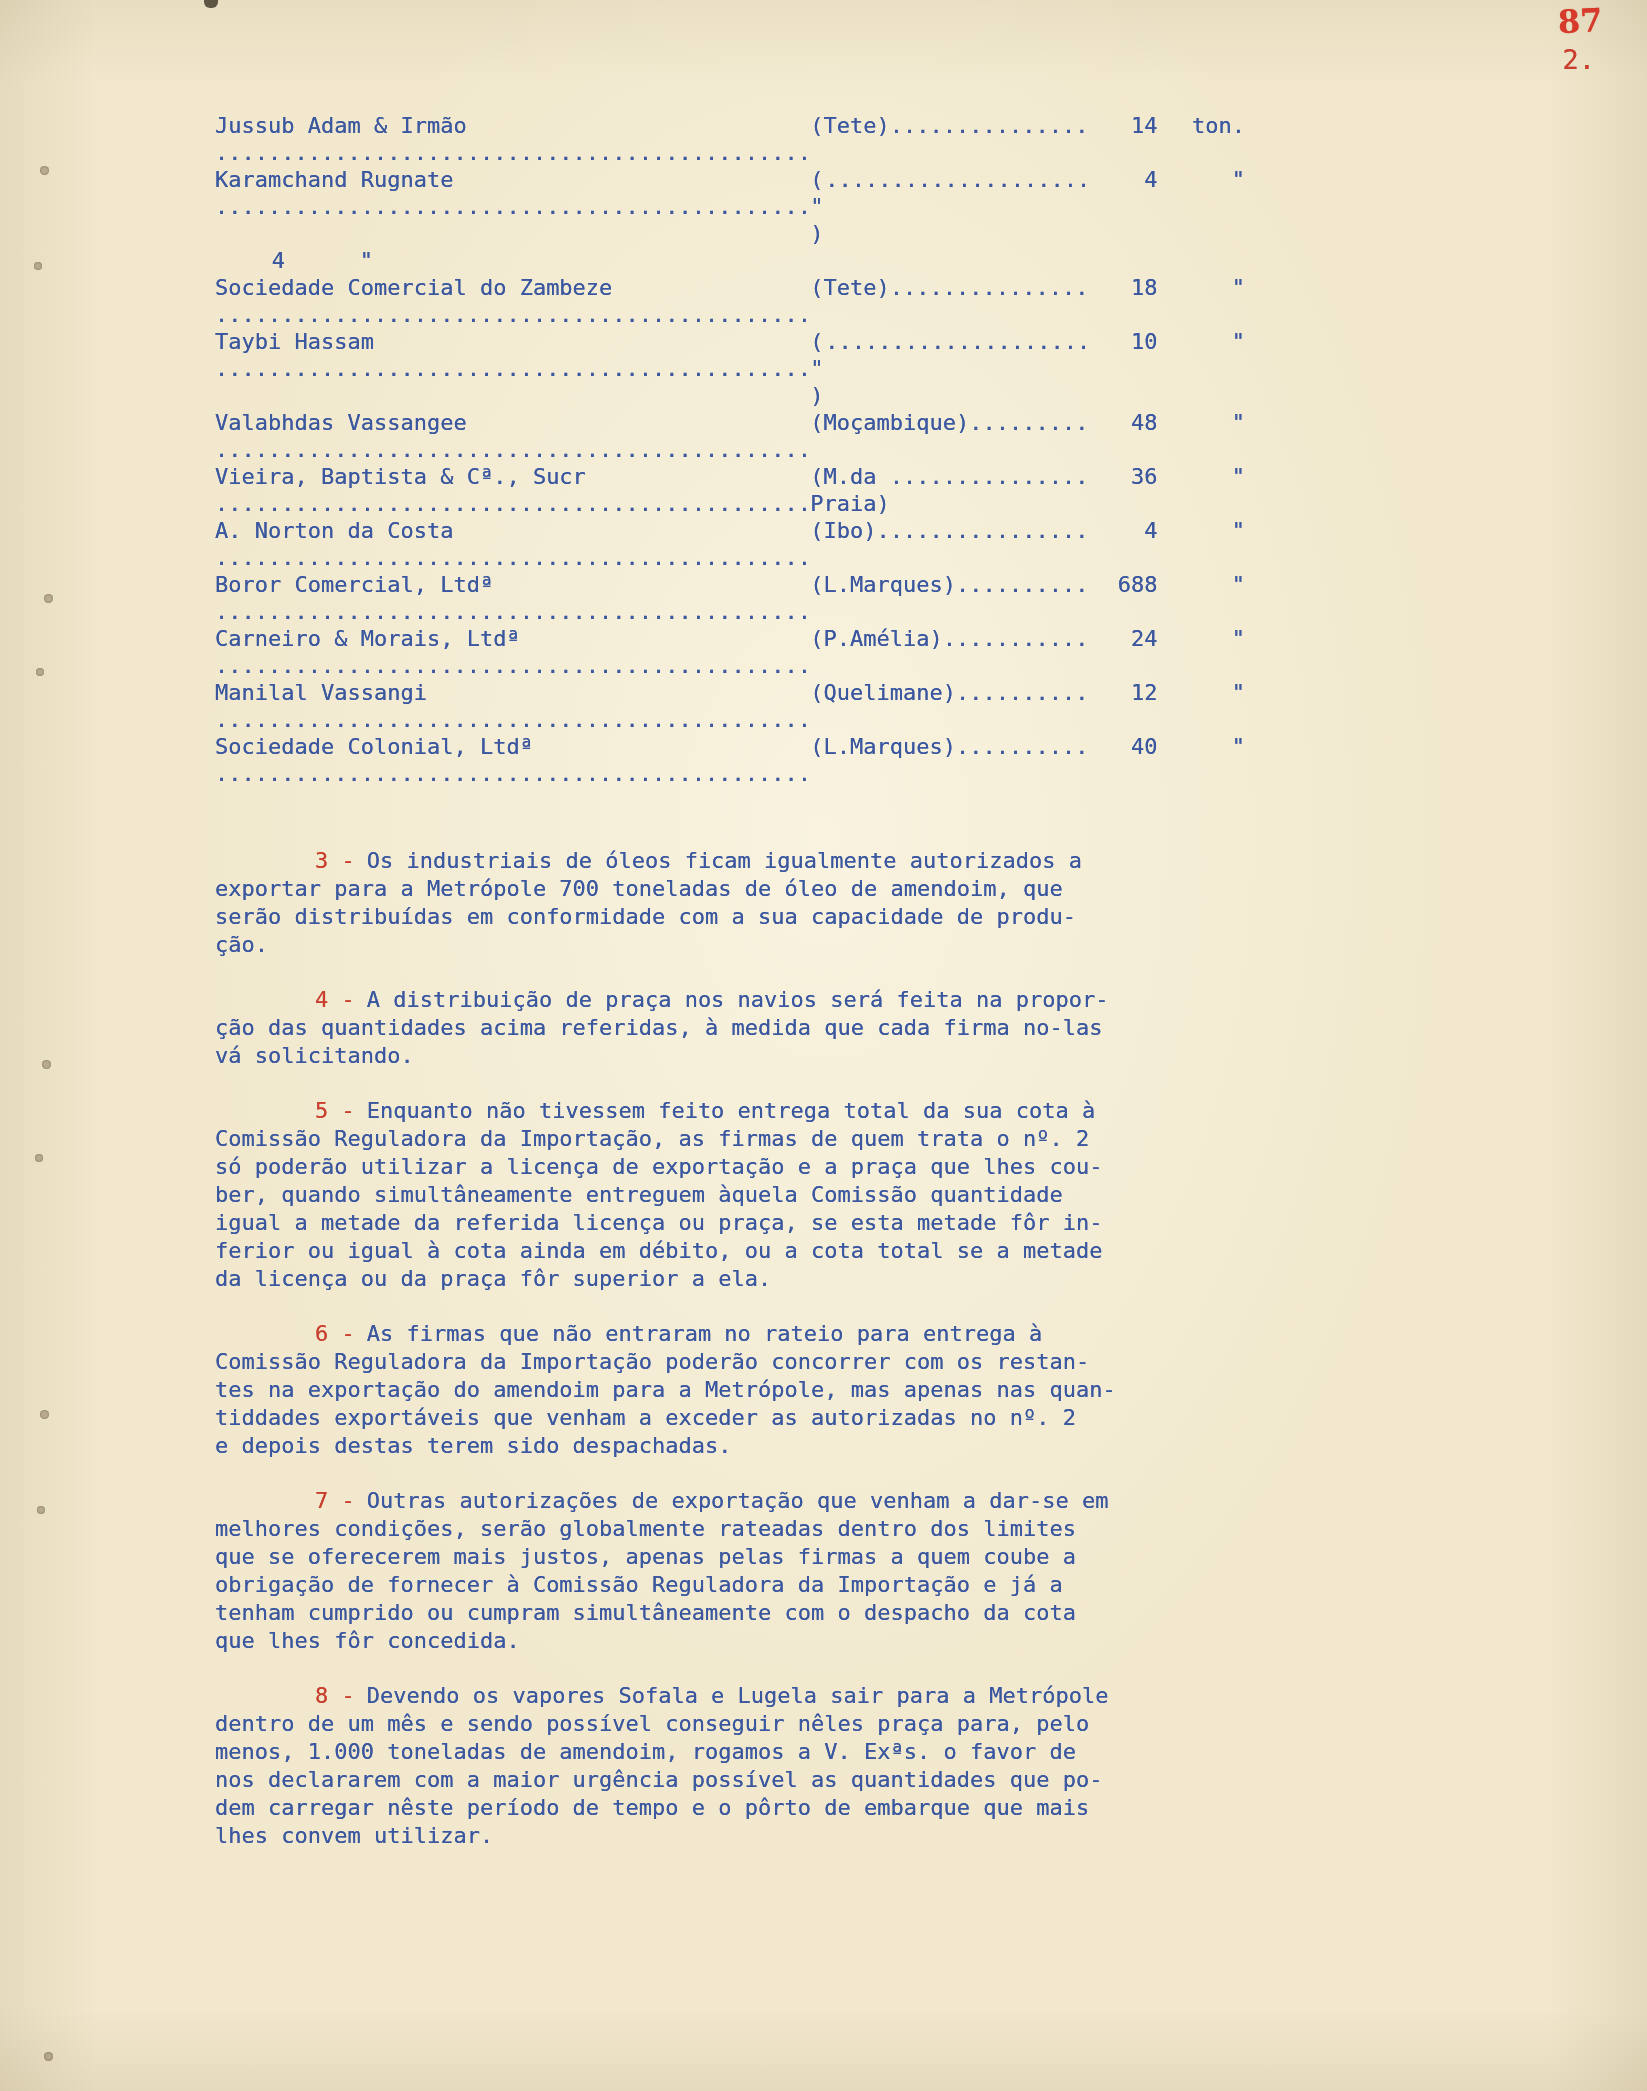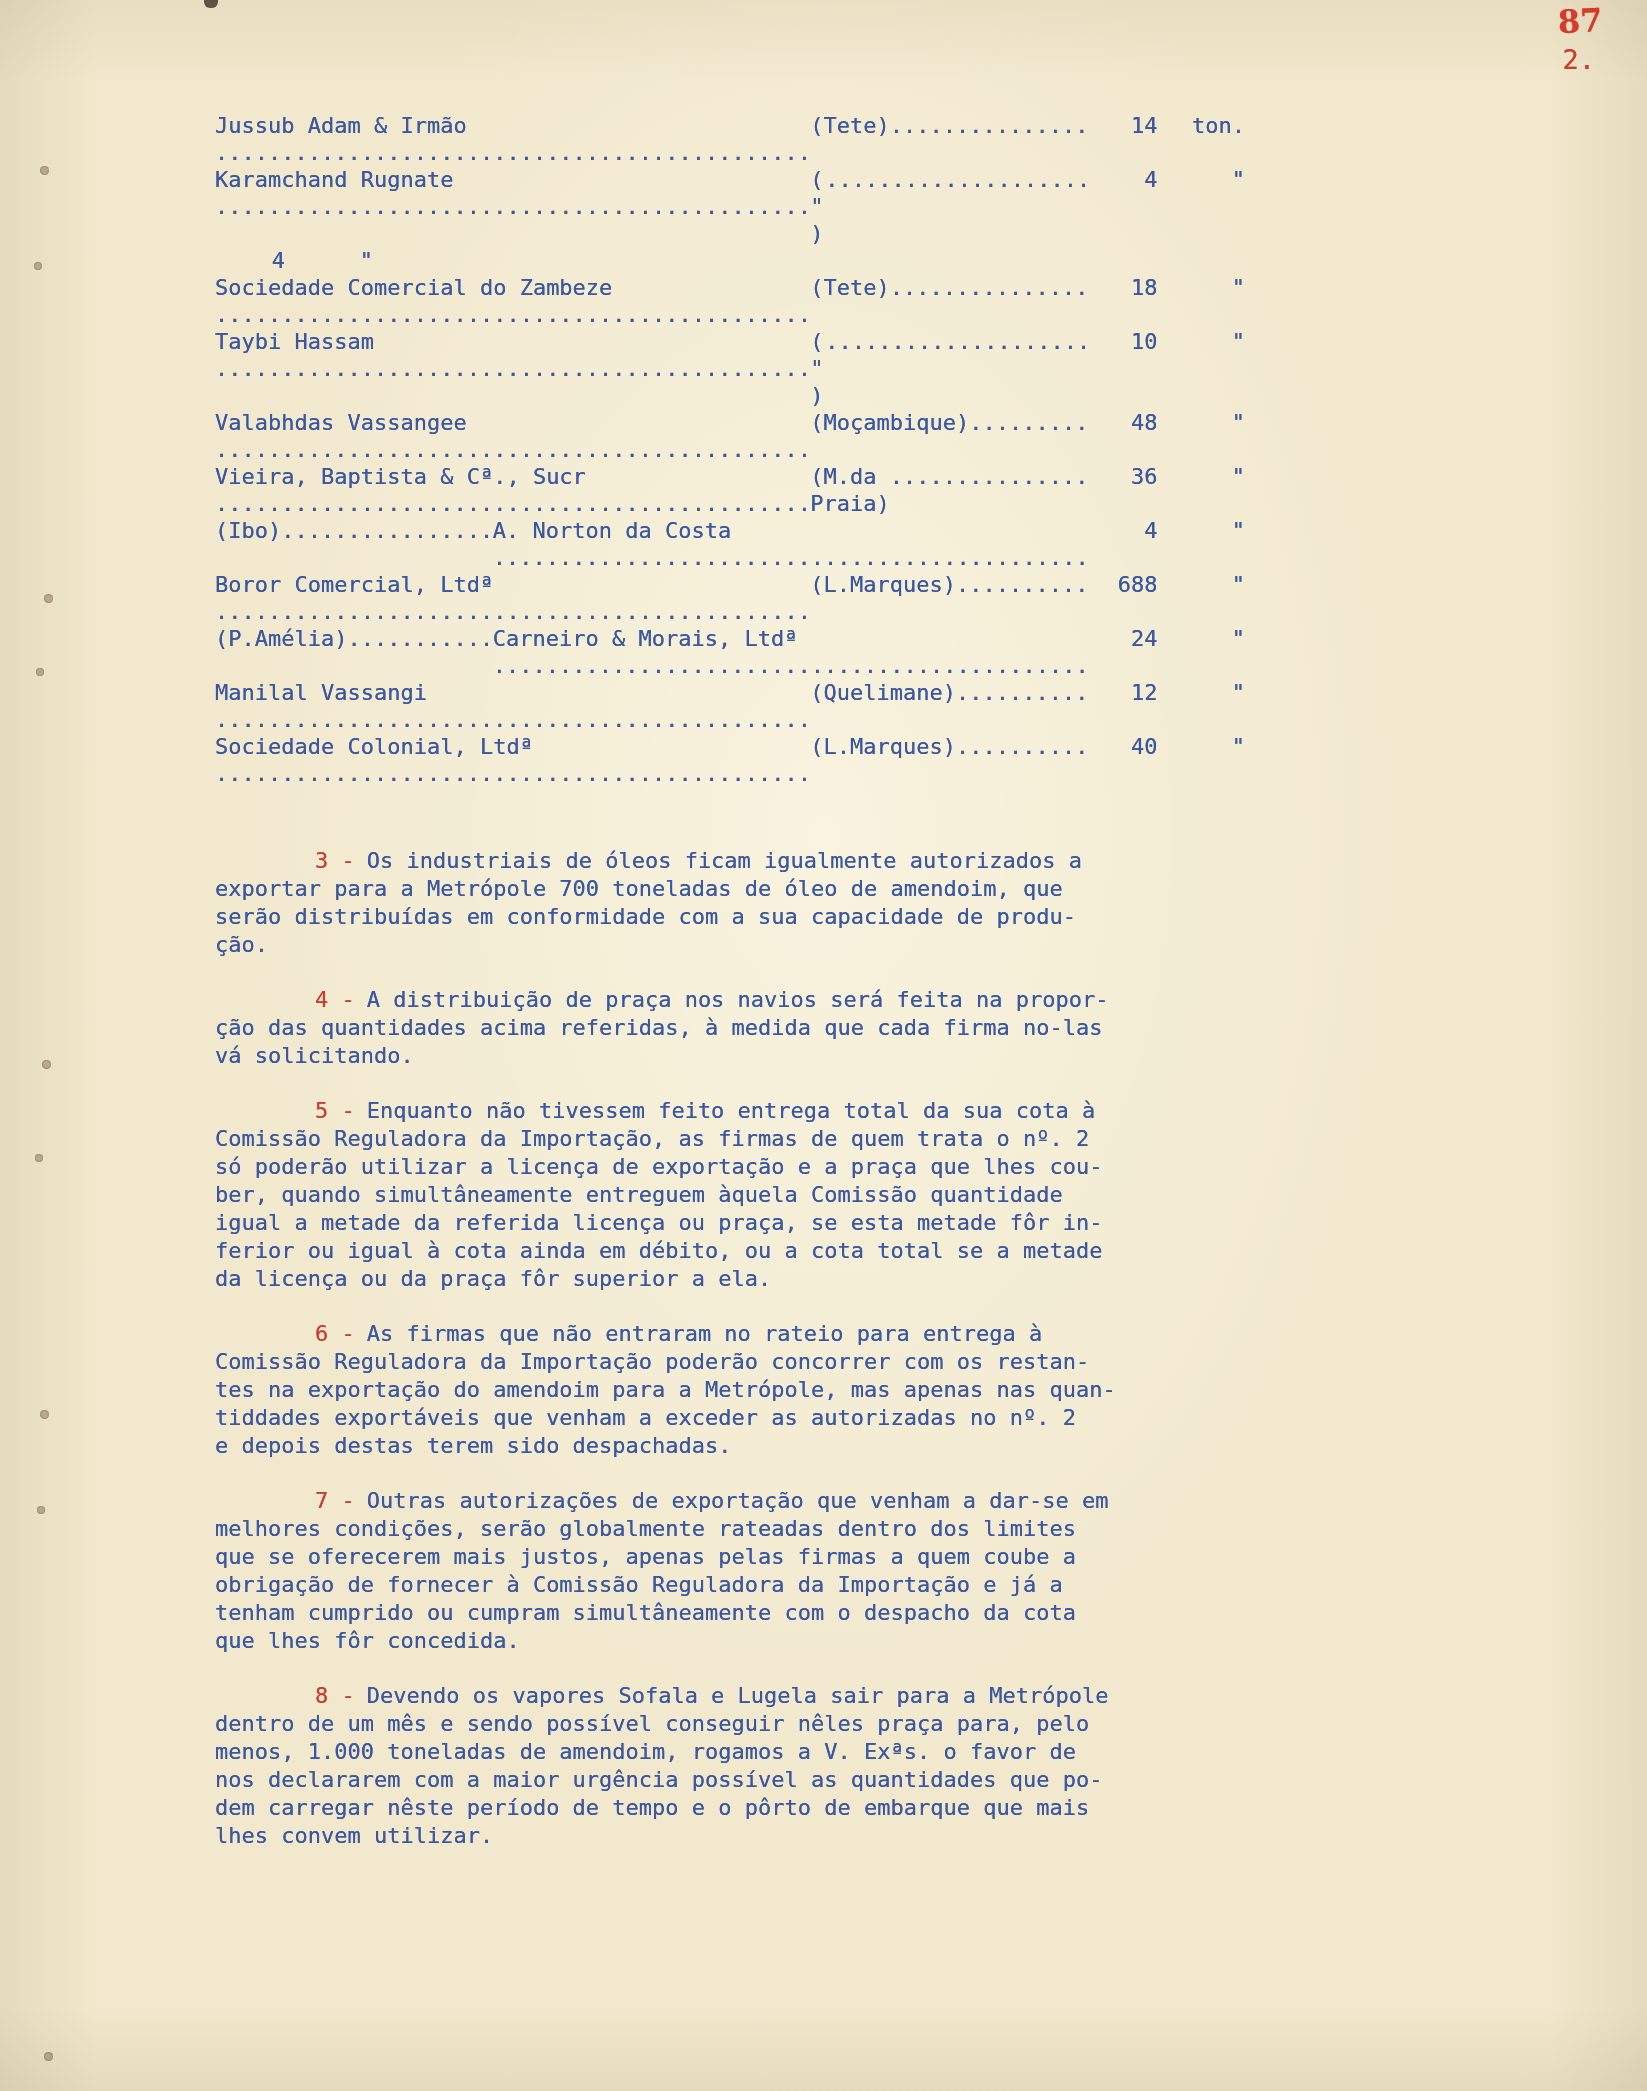--- a/index.html
+++ b/index.html
@@ -155,52 +155,52 @@
           </span>
         <span class="cell port">
             <span>(M.da Praia)</span>
             <span class="leader"></span>
           </span>
         <span class="qty">36</span>
         <span class="unit">"</span>
       </div>
 
       <div class="row">
+        <span class="cell name">
+            <span>A. Norton da Costa</span>
+            <span class="leader"></span>
+          </span>
         <span class="cell port">
             <span>(Ibo)</span>
             <span class="leader"></span>
           </span>
-        <span class="cell name">
-            <span>A. Norton da Costa</span>
-            <span class="leader"></span>
-          </span>
         <span class="qty">4</span>
         <span class="unit">"</span>
       </div>
 
       <div class="row">
         <span class="cell name">
             <span>Boror Comercial, Ltdª</span>
             <span class="leader"></span>
           </span>
         <span class="cell port">
             <span>(L.Marques)</span>
             <span class="leader"></span>
           </span>
         <span class="qty">688</span>
         <span class="unit">"</span>
       </div>
 
       <div class="row">
+        <span class="cell name">
+            <span>Carneiro &amp; Morais, Ltdª</span>
+            <span class="leader"></span>
+          </span>
         <span class="cell port">
             <span>(P.Amélia)</span>
-            <span class="leader"></span>
-          </span>
-        <span class="cell name">
-            <span>Carneiro &amp; Morais, Ltdª</span>
             <span class="leader"></span>
           </span>
         <span class="qty">24</span>
         <span class="unit">"</span>
       </div>
 
       <div class="row">
         <span class="cell name">
             <span>Manilal Vassangi</span>
             <span class="leader"></span>

